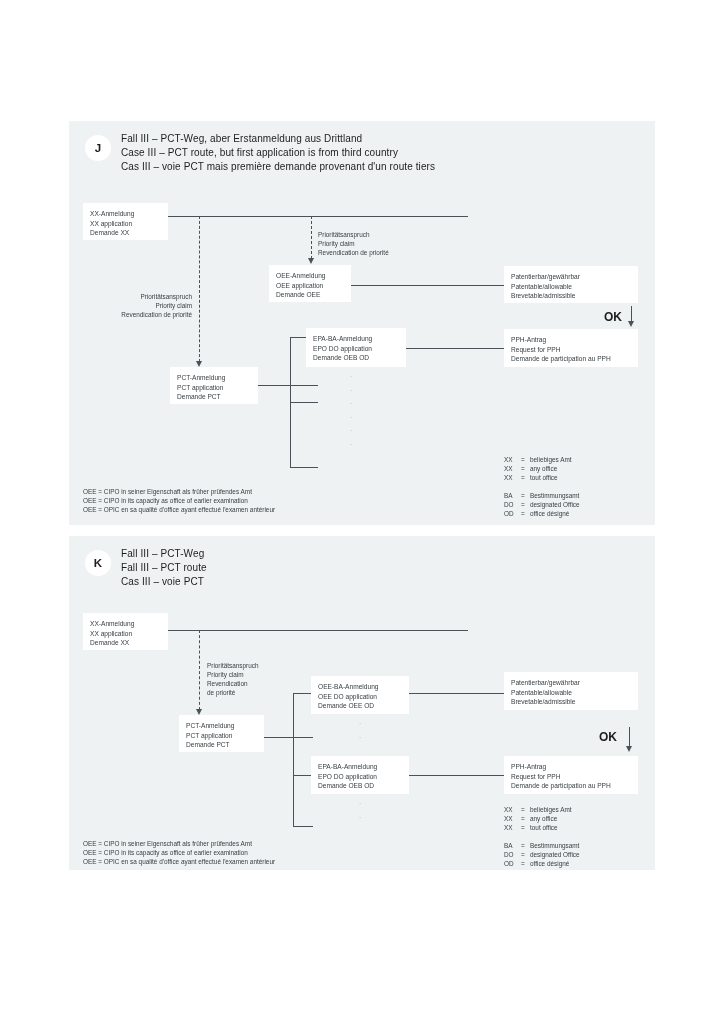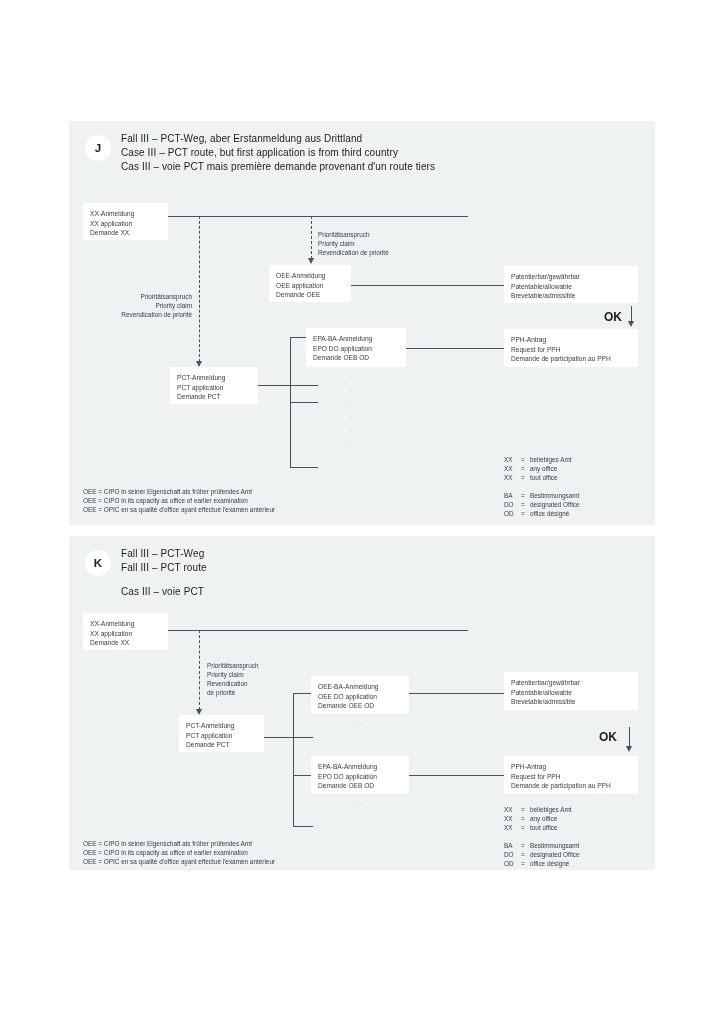--- a/index.html
+++ b/index.html
@@ -154,21 +154,21 @@
     </table>
 </div>
 
 <div class="panel" id="panel-k"></div>
 
 <div class="badge" style="left:85px;top:550px;">
   <span>K</span>
 </div>
 <div class="title" style="left:121px;top:547px;">Fall III – PCT-Weg</div>
 <div class="title" style="left:121px;top:561px;">Fall III – PCT route</div>
-<div class="title" style="left:121px;top:575px;margin-top:10px;">Cas III – voie PCT</div>
+<div class="title" style="left:121px;top:575px;">Cas III – voie PCT</div>
 
 <div class="nbox" style="left:83px;top:613px;width:85px;height:37px;">XX-Anmeldung
 XX application
 Demande XX</div>
 <div class="nbox" style="left:179px;top:715px;width:85px;height:37px;">PCT-Anmeldung
 PCT application
 Demande PCT</div>
 <div class="nbox" style="left:311px;top:676px;width:98px;height:38px;">OEE-BA-Anmeldung
 OEE DO application
 Demande OEE OD</div>

